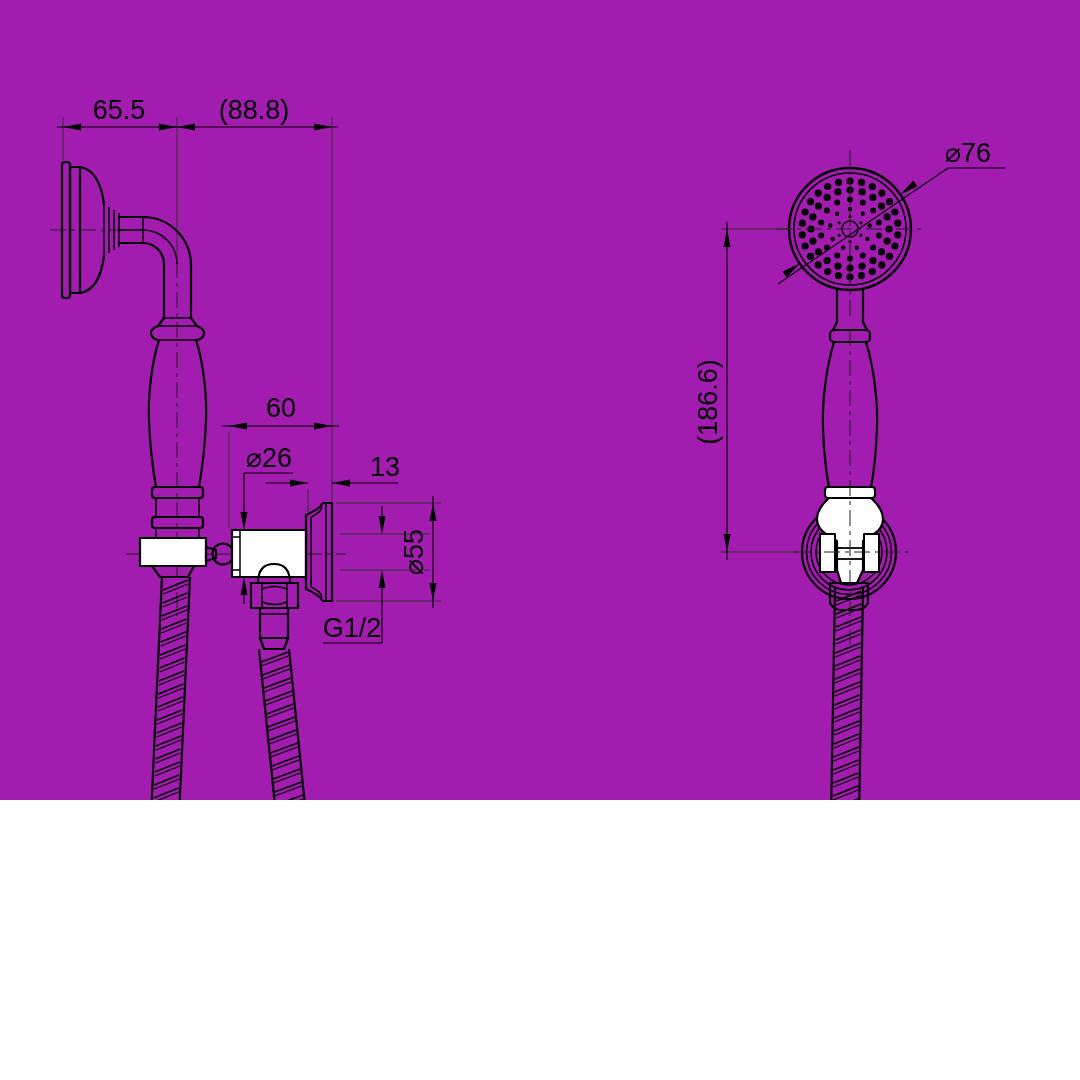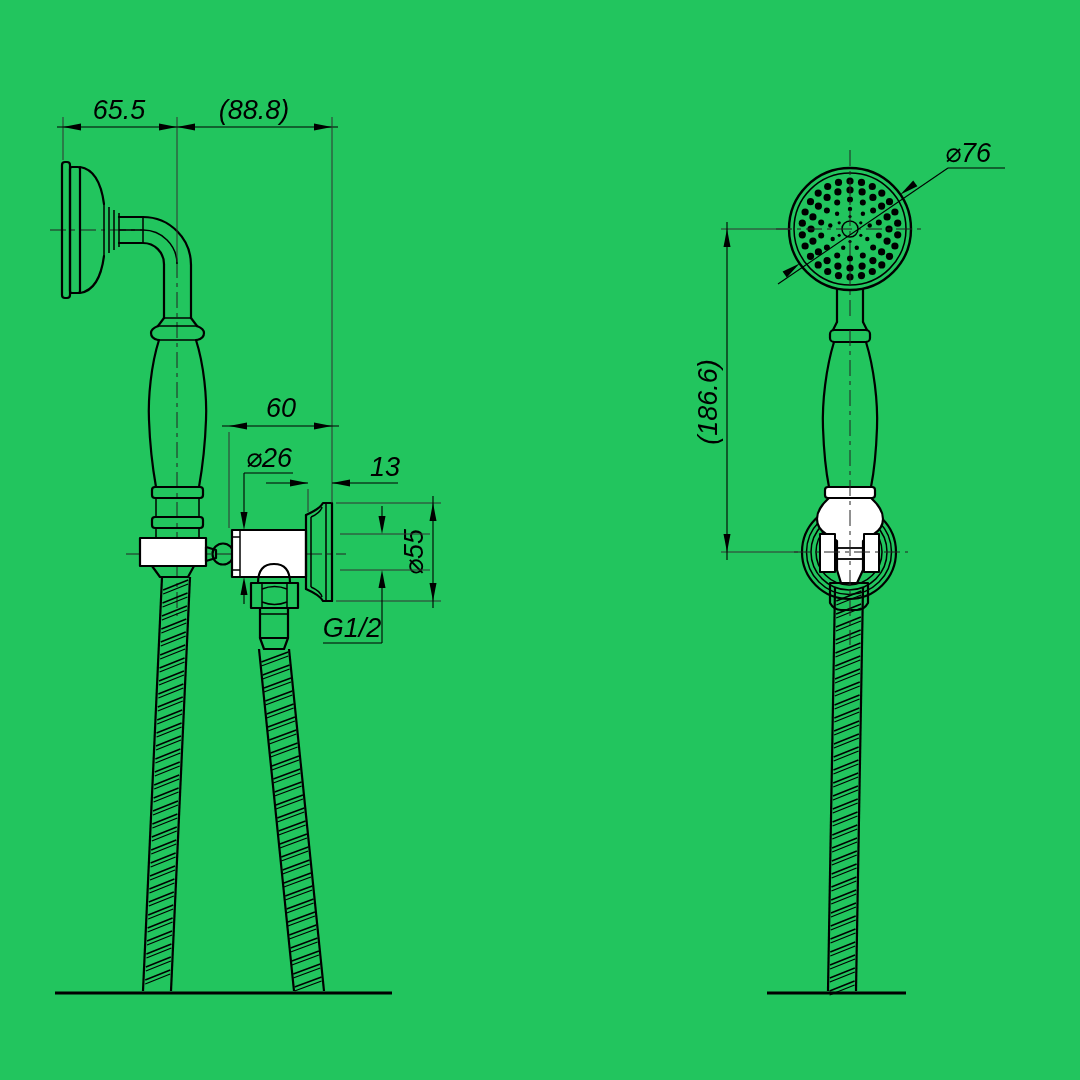--- a/index.html
+++ b/index.html
@@ -1,16 +1,16 @@
 <!DOCTYPE html>
 <html><head>
 <meta charset="utf-8">
 <style>
   html,body{margin:0;padding:0;background:#ffffff;}
-  .stage{width:1080px;height:1080px;position:relative;background:#22c55e;overflow:hidden;font-style:italic;}
+  .stage{width:1080px;height:800px;position:relative;background:#a21caf;overflow:hidden;}
   svg{display:block;}
   
   .o  {stroke:#000;fill:none;stroke-width:2.2;stroke-linejoin:round;stroke-linecap:round;}
   .o1 {stroke:#000;fill:none;stroke-width:1.5;stroke-linejoin:round;}
   .wf {stroke:#000;fill:#fff;stroke-width:2.2;stroke-linejoin:round;}
   .dim{stroke:#000;fill:none;stroke-width:1.1;}
   .ext{stroke:#333;fill:none;stroke-width:1;}
   .cl {stroke:#222;fill:none;stroke-width:1;stroke-dasharray:16 5 4 5;}
   .arr{fill:#000;stroke:none;}
   .gnd{stroke:#000;stroke-width:3;fill:none;}

